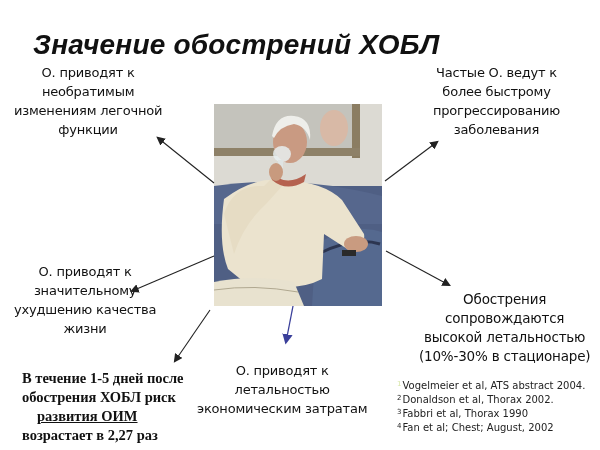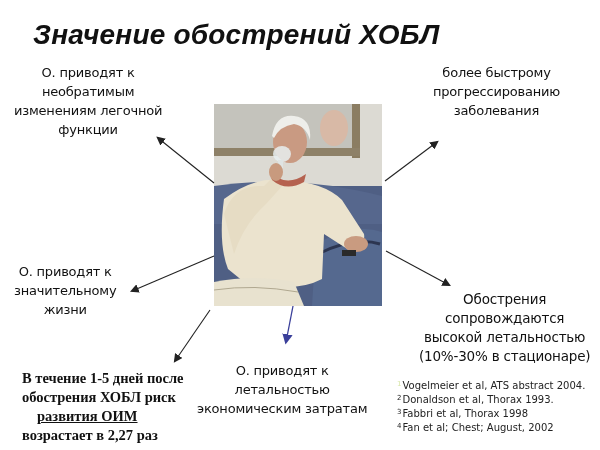--- a/index.html
+++ b/index.html
@@ -1,18 +1,18 @@
 <!DOCTYPE html>
 <html><head>
 <meta charset="utf-8">
 <style>
   html, body { margin:0; padding:0; }
   body { width:600px; height:450px; background:#ffffff; position:relative; overflow:hidden;
          font-family:"DejaVu Sans", sans-serif; color:#111; }
-  .title { position:absolute; left:33px; top:19px; font-family:"Liberation Sans", sans-serif;
+  .title { position:absolute; left:33px; top:29px; font-family:"Liberation Sans", sans-serif;
            font-weight:bold; font-style:italic; font-size:28px; color:#111; letter-spacing:0.2px; white-space:nowrap; }
   .note { position:absolute; font-family:"DejaVu Sans", sans-serif; font-size:13px; line-height:19px; color:#111; white-space:nowrap; letter-spacing:-0.2px;text-align:center; }
   .serif-note { position:absolute; font-family:"Liberation Serif", serif; font-weight:bold; font-size:14.5px; line-height:19px; color:#111; white-space:nowrap; }
   .serif-note .u { text-decoration:underline;margin-left:15px; }
   .refs { position:absolute; left:397px; top:379px; font-family:"DejaVu Sans", sans-serif; font-size:10px; line-height:14px; color:#222; white-space:nowrap; }
   .refs sup { font-size:7px; vertical-align:top; line-height:10px; margin-right:1px; }
   .refs .faint { color:#d8e6a8; }
   .photo { position:absolute; left:214px; top:104px; width:168px; height:202px; overflow:hidden; background:#c9c7c0; }
   svg.arrows { position:absolute; left:0; top:0; width:600px; height:450px; pointer-events:none; }
 </style>
@@ -22,28 +22,30 @@
 <div class="title">Значение обострений ХОБЛ</div>
 
 <div class="note" style="left:14px; top:63px;">
   <div>О. приводят к</div>
   <div>необратимым</div>
   <div>изменениям легочной</div>
   <div>функции</div>
 </div>
 
 <div class="note" style="left:433px; top:63px;">
+  <div>Частые О. ведут к</div>
   <div>более быстрому</div>
   <div>прогрессированию</div>
   <div>заболевания</div>
 </div>
 
 <div class="note" style="left:14px; top:262px;">
   <div>О. приводят к</div>
   <div>значительному</div>
+  <div>ухудшению качества</div>
   <div>жизни</div>
 </div>
 
 <div class="note" style="left:419px; top:290px; font-size:13.5px;">
   <div>Обострения</div>
   <div>сопровождаются</div>
   <div>высокой летальностью</div>
   <div>(10%-30% в стационаре)</div>
 </div>
 
@@ -55,22 +57,22 @@
 
 <div class="serif-note" style="left:22px; top:369px;">
   <div>В течение 1-5 дней после</div>
   <div>обострения ХОБЛ риск</div>
   <div class="u">развития ОИМ</div>
   <div>возрастает в 2,27 раз</div>
 </div>
 
 <div class="refs">
   <div><sup class="faint">1</sup><span>Vogelmeier et al, ATS abstract 2004.</span></div>
-  <div><sup>2</sup><span>Donaldson et al, Thorax 1993.</span></div>
-  <div><sup>3</sup><span>Fabbri et al, Thorax 1998</span></div>
+  <div><sup>2</sup><span>Donaldson et al, Thorax 2002.</span></div>
+  <div><sup>3</sup><span>Fabbri et al, Thorax 1990</span></div>
   <div><sup>4</sup><span>Fan et al; Chest; August, 2002</span></div>
 </div>
 
 <div class="photo">
   <svg width="168" height="202" viewBox="0 0 168 202">
 
     <rect x="0" y="0" width="168" height="202" fill="#dcdad3"></rect>
 
     <rect x="0" y="0" width="145" height="52" fill="#c4c3bc"></rect>
     <rect x="138" y="0" width="8" height="54" fill="#8b7d62"></rect>

